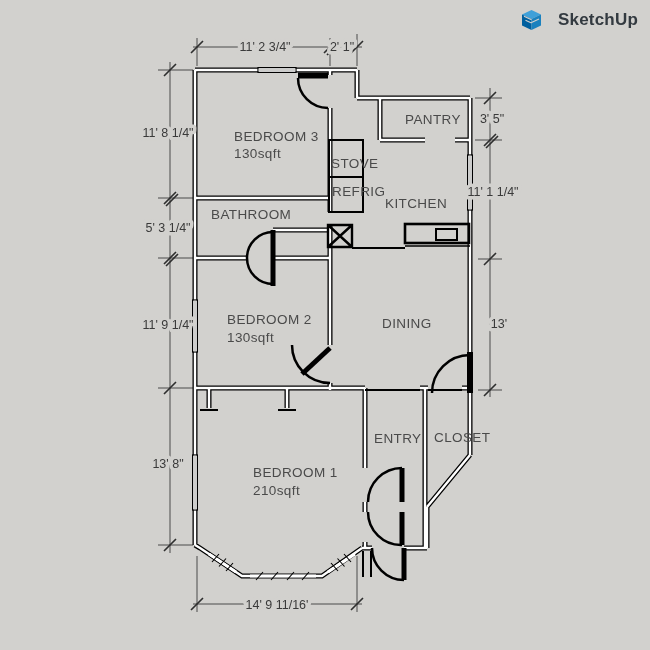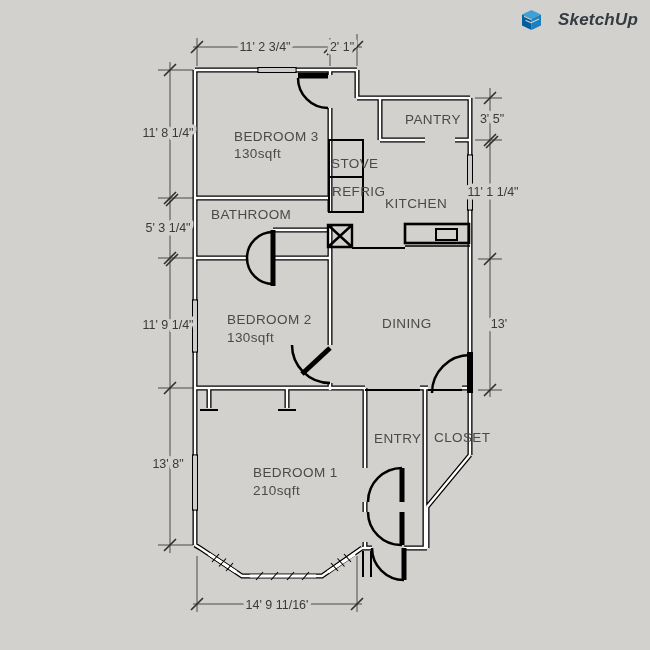--- a/index.html
+++ b/index.html
@@ -1,21 +1,21 @@
 <!DOCTYPE html>
 <html><head>
 <meta charset="utf-8">
 <style>
   html,body{margin:0;padding:0;}
   .stage{
     position:relative;width:650px;height:650px;overflow:hidden;
     background:#d2d1ce;
     font-family:"Liberation Sans",sans-serif;
   }
-  .logo{position:absolute;top:9px;right:12px;display:flex;align-items:center;gap:16px;cursor:pointer;font-style:italic;}
+  .logo{position:absolute;top:9px;right:12px;display:flex;align-items:center;gap:16px;cursor:pointer;}
   .logo-text{font-size:17px;font-weight:700;color:#333a40;letter-spacing:.2px;}
   svg text{font-family:"Liberation Sans",sans-serif;}
   .room-label{font-size:13.5px;fill:#4a4a4a;letter-spacing:.4px;}
   .dim-label{
     font-size:12.5px;fill:#3a3a3a;
     paint-order:stroke;stroke:#d2d1ce;stroke-width:7px;stroke-linejoin:round;
   }
   .wall-b{stroke:#000;stroke-width:5;fill:none;}
   .wall-w{stroke:#fff;stroke-width:2.4;fill:none;}
   .thin{stroke:#000;stroke-width:2;fill:none;}

